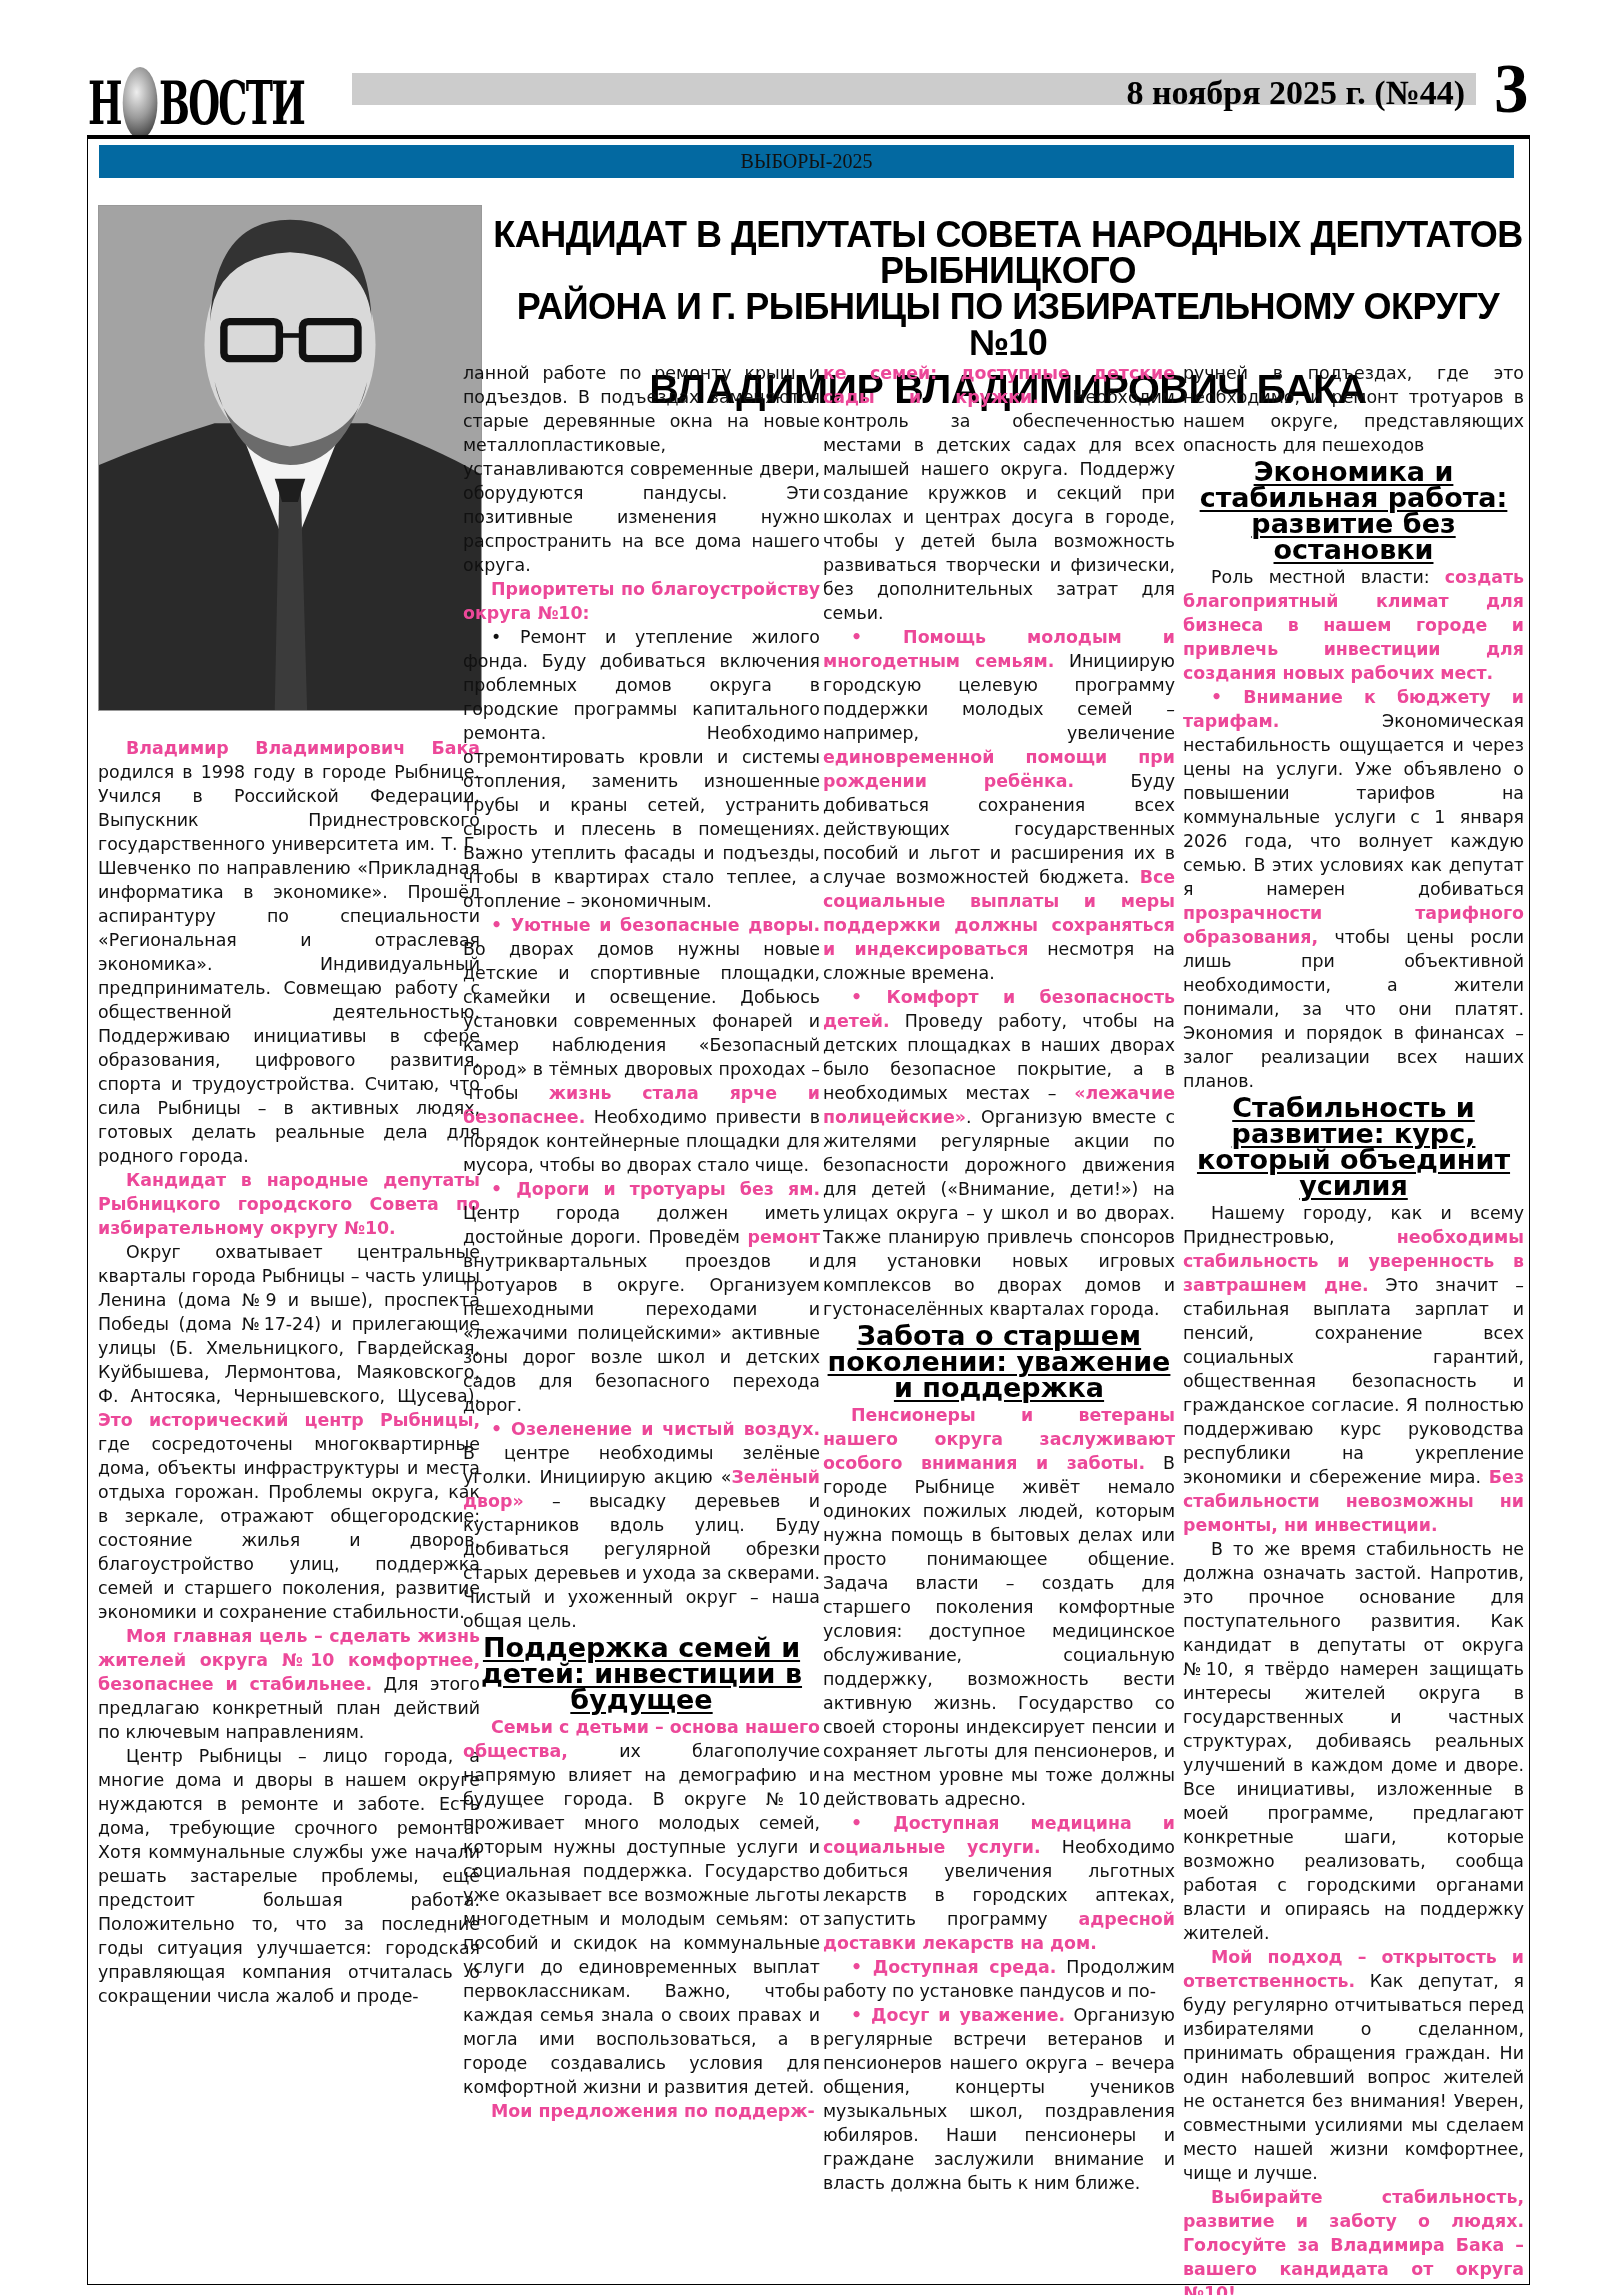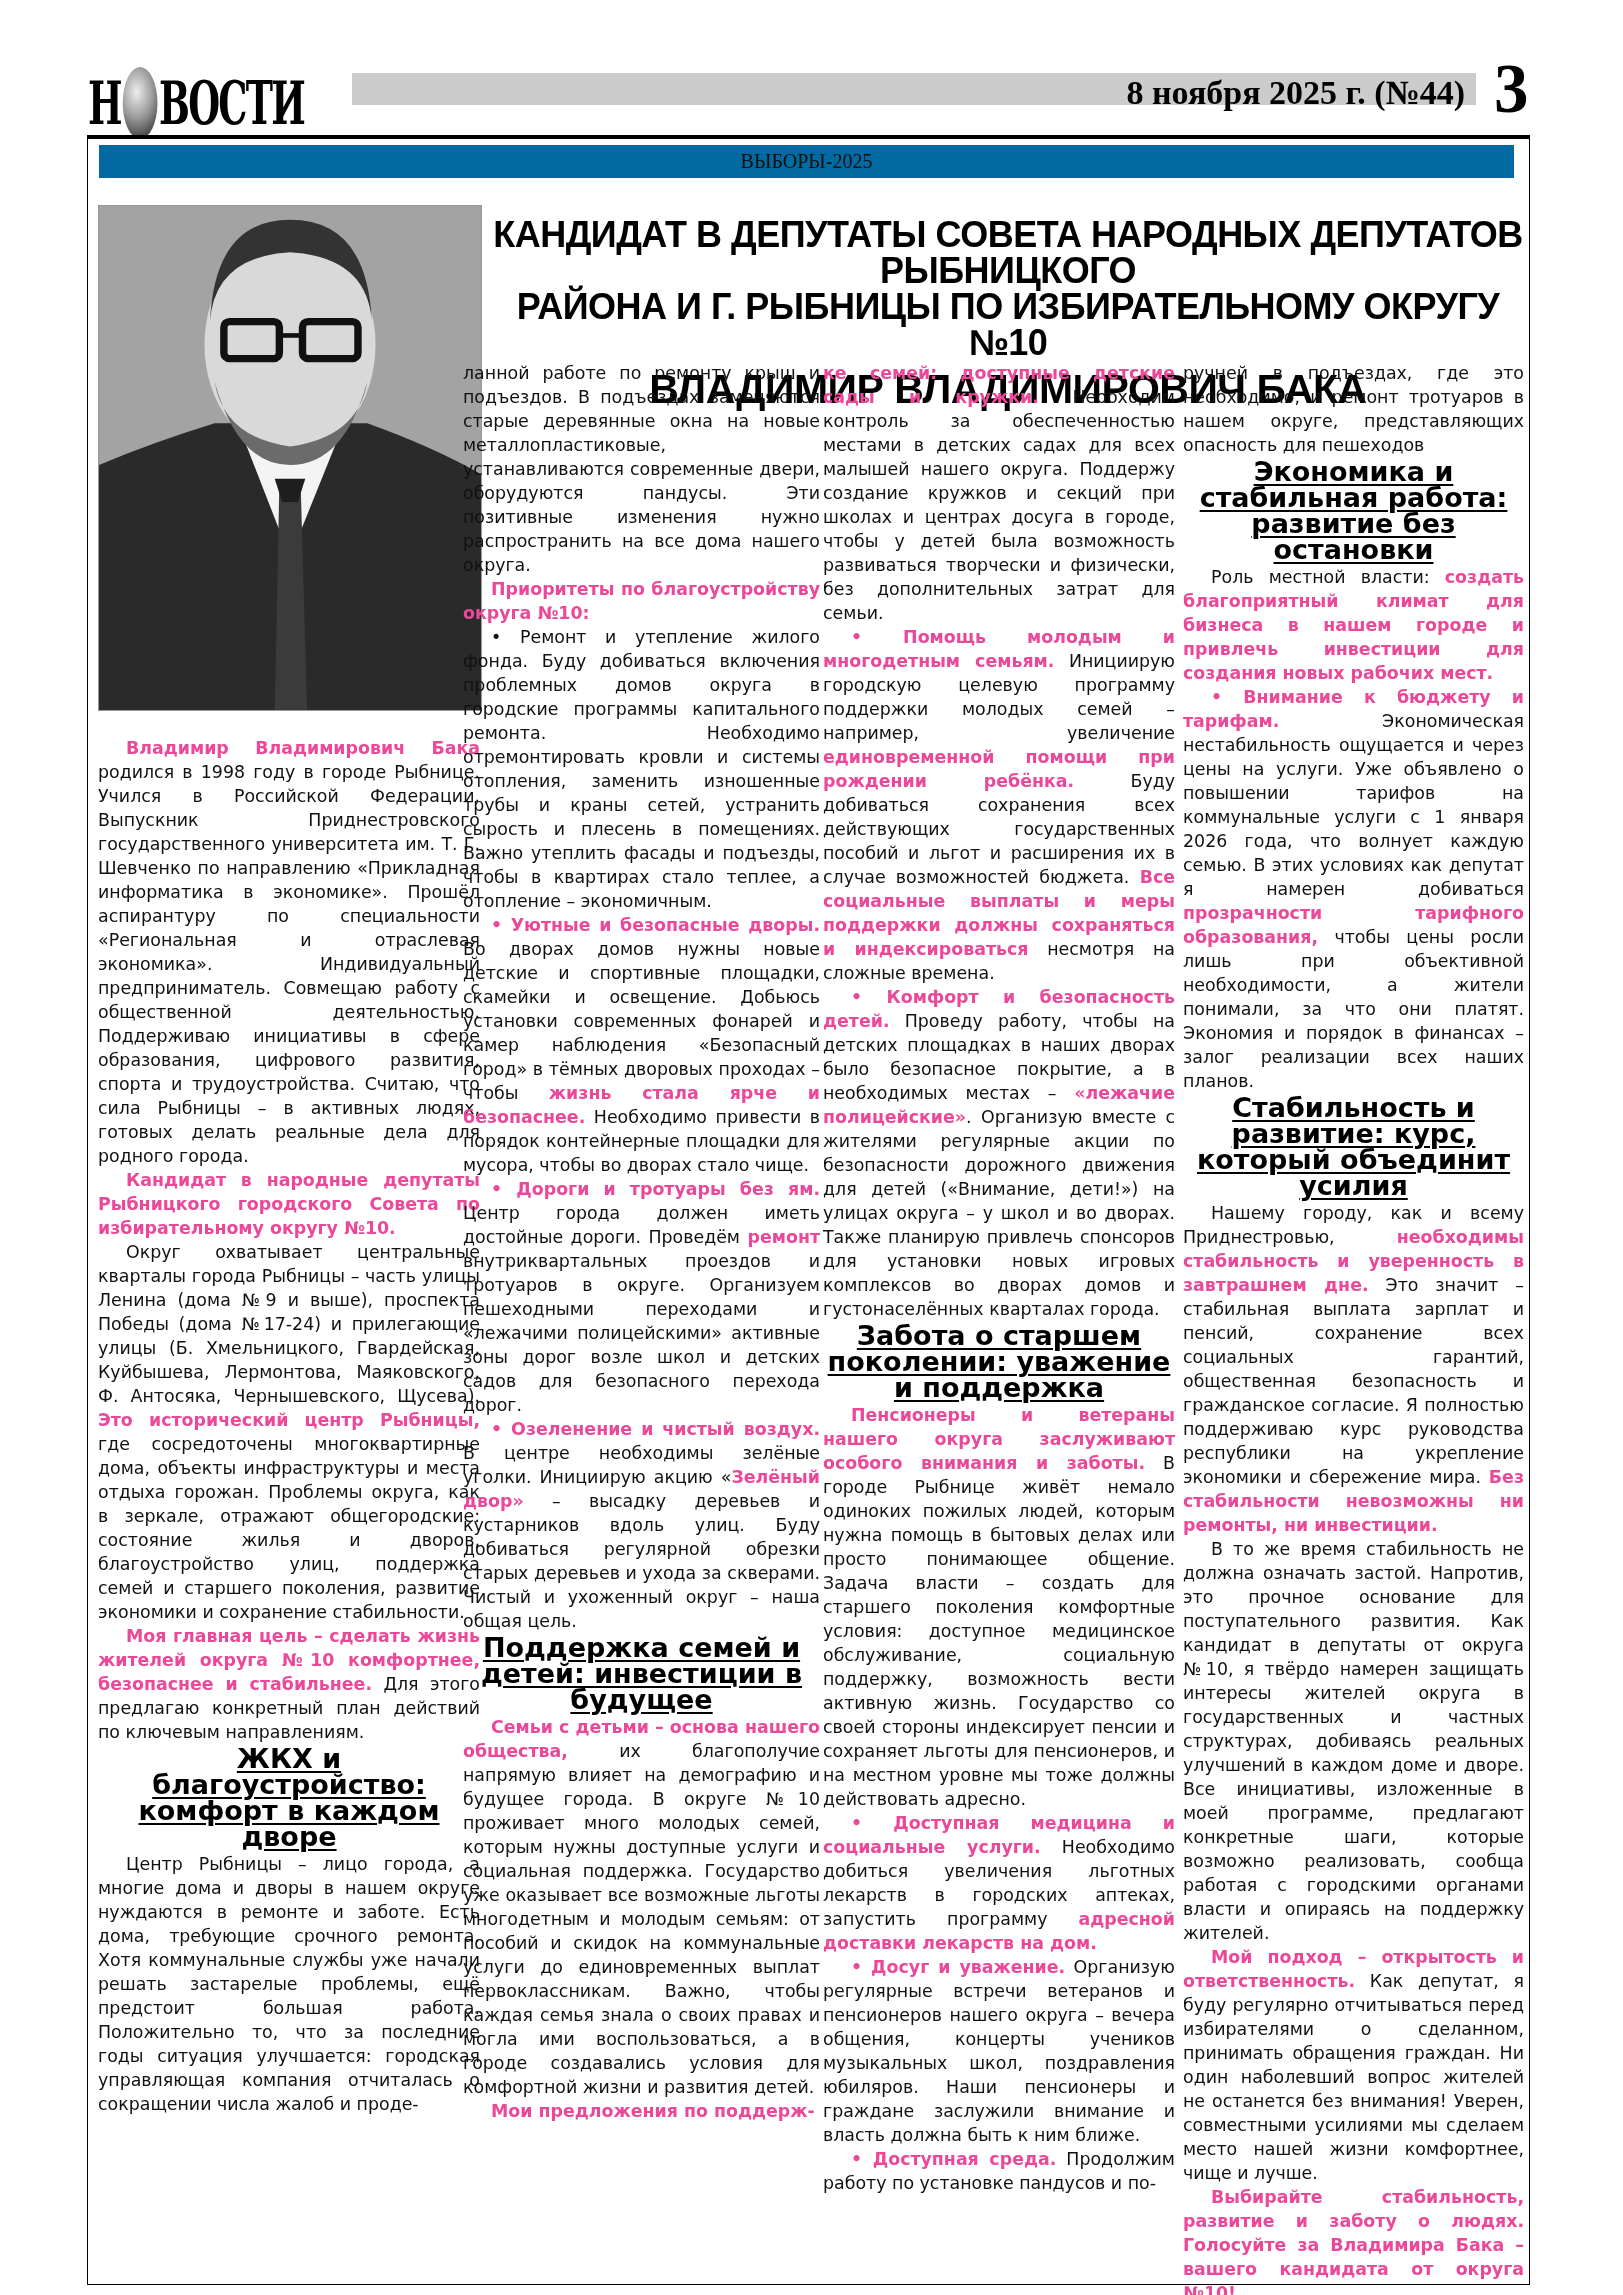--- a/index.html
+++ b/index.html
@@ -59,43 +59,42 @@
   <div class="l1">КАНДИДАТ В ДЕПУТАТЫ СОВЕТА НАРОДНЫХ ДЕПУТАТОВ РЫБНИЦКОГО</div>
   <div class="l1">РАЙОНА И Г. РЫБНИЦЫ ПО ИЗБИРАТЕЛЬНОМУ ОКРУГУ №10</div>
   <div class="l2">ВЛАДИМИР ВЛАДИМИРОВИЧ БАКА</div>
 </div>
 
 <div class="col" id="col0" style="left:98px; top:736px; width:382px;">
     <p><b>Владимир Владимирович Бака</b><span> родился в 1998 году в городе Рыбнице. Учился в Российской Федерации. Выпускник Приднестровского государственного университета им. Т. Г. Шевченко по направлению «Прикладная информатика в экономике». Прошёл аспирантуру по специальности «Региональная и отраслевая экономика». Индивидуальный предприниматель. Совмещаю работу с общественной деятельностью. Поддерживаю инициативы в сфере образования, цифрового развития, спорта и трудоустройства. Считаю, что сила Рыбницы – в активных людях, готовых делать реальные дела для родного города.</span></p>
     <p><b>Кандидат в народные депутаты Рыбницкого городского Совета по избирательному округу №10.</b></p>
     <p><span>Округ охватывает центральные кварталы города Рыбницы – часть улицы Ленина (дома №9 и выше), проспекта Победы (дома №17-24) и прилегающие улицы (Б. Хмельницкого, Гвардейская, Куйбышева, Лермонтова, Маяковского, Ф. Антосяка, Чернышевского, Щусева). </span><b>Это исторический центр Рыбницы,</b><span> где сосредоточены многоквартирные дома, объекты инфраструктуры и места отдыха горожан. Проблемы округа, как в зеркале, отражают общегородские: состояние жилья и дворов, благоустройство улиц, поддержка семей и старшего поколения, развитие экономики и сохранение стабильности.</span></p>
     <p><b>Моя главная цель – сделать жизнь жителей округа №10 комфортнее, безопаснее и стабильнее.</b><span> Для этого предлагаю конкретный план действий по ключевым направлениям.</span></p>
-    <h3>ЖКХ и благоустройство: комфорт в каждом дворе</h3>
     <p><span>Центр Рыбницы – лицо города, а многие дома и дворы в нашем округе нуждаются в ремонте и заботе. Есть дома, требующие срочного ремонта. Хотя коммунальные службы уже начали решать застарелые проблемы, ещё предстоит большая работа. Положительно то, что за последние годы ситуация улучшается: городская управляющая компания отчиталась о сокращении числа жалоб и проде-</span></p>
   </div>
 <div class="col" id="col1" style="left:463px; top:361px; width:357px;">
     <p class="noind"><span>ланной работе по ремонту крыш и подъездов. В подъездах заменяются старые деревянные окна на новые металлопластиковые, устанавливаются современные двери, оборудуются пандусы. Эти позитивные изменения нужно распространить на все дома нашего округа.</span></p>
     <p><b>Приоритеты по благоустройству округа №10:</b></p>
     <p><span>• Ремонт и утепление жилого фонда. Буду добиваться включения проблемных домов округа в городские программы капитального ремонта. Необходимо отремонтировать кровли и системы отопления, заменить изношенные трубы и краны сетей, устранить сырость и плесень в помещениях. Важно утеплить фасады и подъезды, чтобы в квартирах стало теплее, а отопление – экономичным.</span></p>
     <p><b>• Уютные и безопасные дворы.</b><span> Во дворах домов нужны новые детские и спортивные площадки, скамейки и освещение. Добьюсь установки современных фонарей и камер наблюдения «Безопасный город» в тёмных дворовых проходах – чтобы </span><b>жизнь стала ярче и безопаснее.</b><span> Необходимо привести в порядок контейнерные площадки для мусора, чтобы во дворах стало чище.</span></p>
     <p><b>• Дороги и тротуары без ям.</b><span> Центр города должен иметь достойные дороги. Проведём </span><b>ремонт</b><span> внутриквартальных проездов и тротуаров в округе. Организуем пешеходными переходами и «лежачими полицейскими» активные зоны дорог возле школ и детских садов для безопасного перехода дорог.</span></p>
     <p><b>• Озеленение и чистый воздух.</b><span> В центре необходимы зелёные уголки. Инициирую акцию «</span><b>Зелёный двор»</b><span> – высадку деревьев и кустарников вдоль улиц. Буду добиваться регулярной обрезки старых деревьев и ухода за скверами. Чистый и ухоженный округ – наша общая цель.</span></p>
     <h3>Поддержка семей и детей: инвестиции в будущее</h3>
     <p><b>Семьи с детьми – основа нашего общества,</b><span> их благополучие напрямую влияет на демографию и будущее города. В округе №10 проживает много молодых семей, которым нужны доступные услуги и социальная поддержка. Государство уже оказывает все возможные льготы многодетным и молодым семьям: от пособий и скидок на коммунальные услуги до единовременных выплат первоклассникам. Важно, чтобы каждая семья знала о своих правах и могла ими воспользоваться, а в городе создавались условия для комфортной жизни и развития детей.</span></p>
     <p><b>Мои предложения по поддерж-</b></p>
   </div>
 <div class="col" id="col2" style="left:823px; top:361px; width:352px;">
     <p class="noind"><b>ке семей: доступные детские сады и кружки.</b><span> Необходим контроль за обеспеченностью местами в детских садах для всех малышей нашего округа. Поддержу создание кружков и секций при школах и центрах досуга в городе, чтобы у детей была возможность развиваться творчески и физически, без дополнительных затрат для семьи.</span></p>
     <p><b>• Помощь молодым и многодетным семьям.</b><span> Инициирую городскую целевую программу поддержки молодых семей – например, увеличение </span><b>единовременной помощи при рождении ребёнка.</b><span> Буду добиваться сохранения всех действующих государственных пособий и льгот и расширения их в случае возможностей бюджета. </span><b>Все социальные выплаты и меры поддержки должны сохраняться и индексироваться</b><span> несмотря на сложные времена.</span></p>
     <p><b>• Комфорт и безопасность детей.</b><span> Проведу работу, чтобы на детских площадках в наших дворах было безопасное покрытие, а в необходимых местах – </span><b>«лежачие полицейские»</b><span>. Организую вместе с жителями регулярные акции по безопасности дорожного движения для детей («Внимание, дети!») на улицах округа – у школ и во дворах. Также планирую привлечь спонсоров для установки новых игровых комплексов во дворах домов и густонаселённых кварталах города.</span></p>
     <h3>Забота о старшем поколении: уважение и поддержка</h3>
     <p><b>Пенсионеры и ветераны нашего округа заслуживают особого внимания и заботы.</b><span> В городе Рыбнице живёт немало одиноких пожилых людей, которым нужна помощь в бытовых делах или просто понимающее общение. Задача власти – создать для старшего поколения комфортные условия: доступное медицинское обслуживание, социальную поддержку, возможность вести активную жизнь. Государство со своей стороны индексирует пенсии и сохраняет льготы для пенсионеров, и на местном уровне мы тоже должны действовать адресно.</span></p>
     <p><b>• Доступная медицина и социальные услуги.</b><span> Необходимо добиться увеличения льготных лекарств в городских аптеках, запустить программу </span><b>адресной доставки лекарств на дом.</b></p>
+    <p><b>• Доступная среда.</b><span> Продолжим работу по установке пандусов и по-</span></p>
     <p><b>• Досуг и уважение.</b><span> Организую регулярные встречи ветеранов и пенсионеров нашего округа – вечера общения, концерты учеников музыкальных школ, поздравления юбиляров. Наши пенсионеры и граждане заслужили внимание и власть должна быть к ним ближе.</span></p>
-    <p><b>• Доступная среда.</b><span> Продолжим работу по установке пандусов и по-</span></p>
   </div>
 <div class="col" id="col3" style="left:1183px; top:361px; width:341px;">
     <p class="noind"><span>ручней в подъездах, где это необходимо, и ремонт тротуаров в нашем округе, представляющих опасность для пешеходов</span></p>
     <h3>Экономика и стабильная работа: развитие без остановки</h3>
     <p><span>Роль местной власти: </span><b>создать благоприятный климат для бизнеса в нашем городе и привлечь инвестиции для создания новых рабочих мест.</b></p>
     <p><b>• Внимание к бюджету и тарифам.</b><span> Экономическая нестабильность ощущается и через цены на услуги. Уже объявлено о повышении тарифов на коммунальные услуги с 1 января 2026 года, что волнует каждую семью. В этих условиях как депутат я намерен добиваться </span><b>прозрачности тарифного образования,</b><span> чтобы цены росли лишь при объективной необходимости, а жители понимали, за что они платят. Экономия и порядок в финансах – залог реализации всех наших планов.</span></p>
     <h3>Стабильность и развитие: курс, который объединит усилия</h3>
     <p><span>Нашему городу, как и всему Приднестровью, </span><b>необходимы стабильность и уверенность в завтрашнем дне.</b><span> Это значит – стабильная выплата зарплат и пенсий, сохранение всех социальных гарантий, общественная безопасность и гражданское согласие. Я полностью поддерживаю курс руководства республики на укрепление экономики и сбережение мира. </span><b>Без стабильности невозможны ни ремонты, ни инвестиции.</b></p>
     <p><span>В то же время стабильность не должна означать застой. Напротив, это прочное основание для поступательного развития. Как кандидат в депутаты от округа №10, я твёрдо намерен защищать интересы жителей округа в государственных и частных структурах, добиваясь реальных улучшений в каждом доме и дворе. Все инициативы, изложенные в моей программе, предлагают конкретные шаги, которые возможно реализовать, сообща работая с городскими органами власти и опираясь на поддержку жителей.</span></p>
     <p><b>Мой подход – открытость и ответственность.</b><span> Как депутат, я буду регулярно отчитываться перед избирателями о сделанном, принимать обращения граждан. Ни один наболевший вопрос жителей не останется без внимания! Уверен, совместными усилиями мы сделаем место нашей жизни комфортнее, чище и лучше.</span></p>

